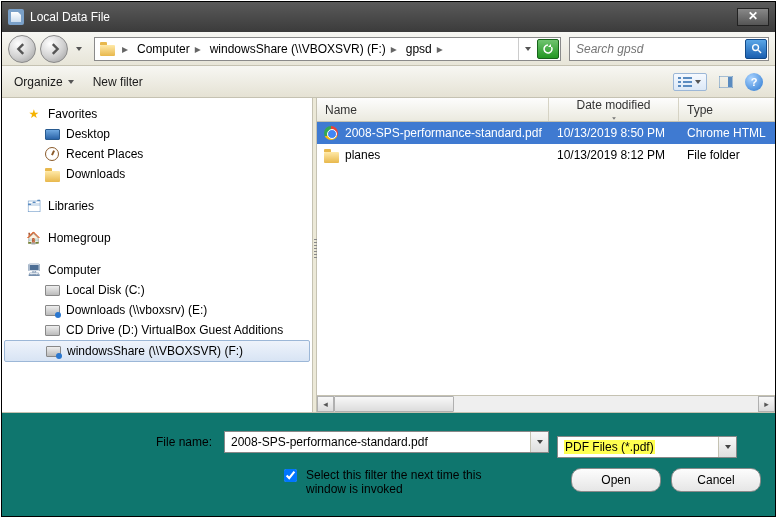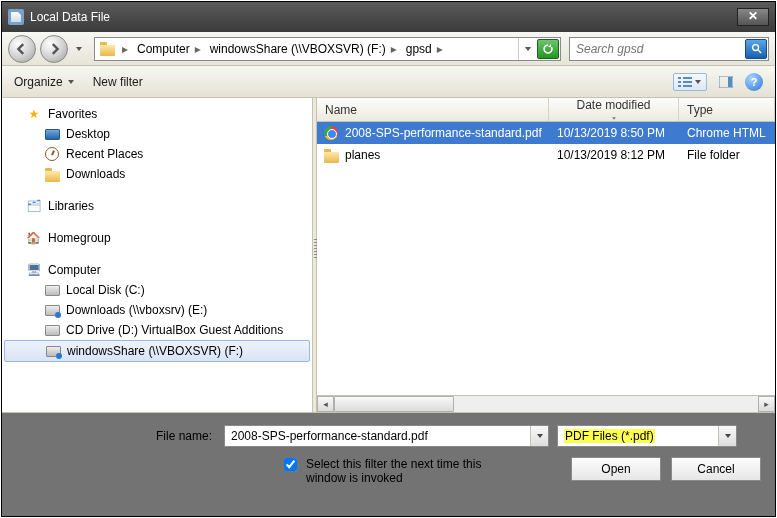--- a/index.html
+++ b/index.html
@@ -48,36 +48,36 @@
   .filelist { flex:1; position:relative; }
   .row { display:flex; align-items:center; height:22px; }
   .row.sel { background:#3f7ad1; color:#fff; }
   .row .c-name { flex:1; min-width:220px; display:flex; align-items:center; gap:6px; padding-left:6px;}
   .row .c-date { width:130px; padding-left:8px;}
   .row .c-type { width:96px; padding-left:8px;}
   .hscroll { height:17px; background:#efefef; border-top:1px solid #c5c2b2; display:flex; }
   .hscroll .btn { width:17px; border:1px solid #b0b0b0; background:linear-gradient(#f8f8f8,#dcdcdc); display:flex; align-items:center; justify-content:center; color:#555; font-size:9px; }
   .hscroll .thumb { width:120px; border:1px solid #b0b0b0; background:linear-gradient(#f8f8f8,#dcdcdc); border-radius:1px;}
   .hscroll .track { flex:1; background:#efefef; }
-  .footer { position:absolute; left:0; right:0; bottom:0; height:104px; background:#737373; border-top:1px solid #c5c2b2; padding:8px 14px; }
+  .footer { position:absolute; left:0; right:0; bottom:0; height:104px; background:#0f766e; border-top:1px solid #c5c2b2; padding:8px 14px; }
   .frow { display:flex; align-items:center; gap:8px; }
   .frow1 { margin-top:4px; }
   .flabel { width: 200px; text-align:right; padding-right:4px;}
   .combo { height:22px; background:#fff; border:1px solid #888; display:flex; align-items:center; position:relative; }
   .combo .val { flex:1; padding:0 6px; overflow:hidden; white-space:nowrap; }
   .combo .dd { width:18px; height:100%; border-left:1px solid #c5c2b2; background:linear-gradient(#f8f8f8,#dedede); display:flex; align-items:center; justify-content:center; color:#444;}
   .fname-combo { width: 325px; }
-  .filter-combo { width: 180px; }
+  .filter-combo { width: 180px; margin-top: 11px; }
   .filter-combo .val { position:relative; }
   .hl { background: #ffff50; padding: 0 1px; }
   .frow2 { margin-top:10px; align-items:flex-start;}
   .chkwrap { margin-left: 56px; display:flex; align-items:flex-start; gap:6px; width:220px; line-height:14px;}
   .chkwrap input { margin-top:1px; }
   .btns { margin-left:auto; display:flex; gap:10px; }
-  .winbtn { width:90px; height:24px; background:linear-gradient(#fdfdfd,#e6e6e6); border:1px solid #8a8a8a; border-radius:0; text-align:center; line-height:22px; }
+  .winbtn { width:90px; height:24px; background:linear-gradient(#fdfdfd,#e6e6e6); border:1px solid #8a8a8a; border-radius:10px; text-align:center; line-height:22px; }
   .ico { width:16px; height:16px; display:inline-flex; align-items:center; justify-content:center; }
   .ico-fav { color:#f5b301; }
   .ico-lib { color:#5a8bc0; }
   .ico-hg { color:#3a9f3a; }
   .ico-comp { color:#4d6e95; }
   .ico-folder { background: linear-gradient(#ffe9a8,#e8b84c); width:15px; height:11px; border-radius:1px; position:relative; top:2px;}
   .ico-folder::before { content:""; position:absolute; left:0; top:-3px; width:7px; height:3px; background:#e8b84c; border-radius:1px 1px 0 0; }
   .ico-drive { width:15px; height:11px; background:linear-gradient(#eee,#bbb); border:1px solid #888; border-radius:1px; position:relative;}
   .ico-netdrive { width:15px; height:11px; background:linear-gradient(#eee,#bbb); border:1px solid #888; border-radius:1px; position:relative;}
   .ico-netdrive::after { content:""; position:absolute; right:-2px; bottom:-3px; width:6px; height:6px; background:#2a77d0; border-radius:50%;}

